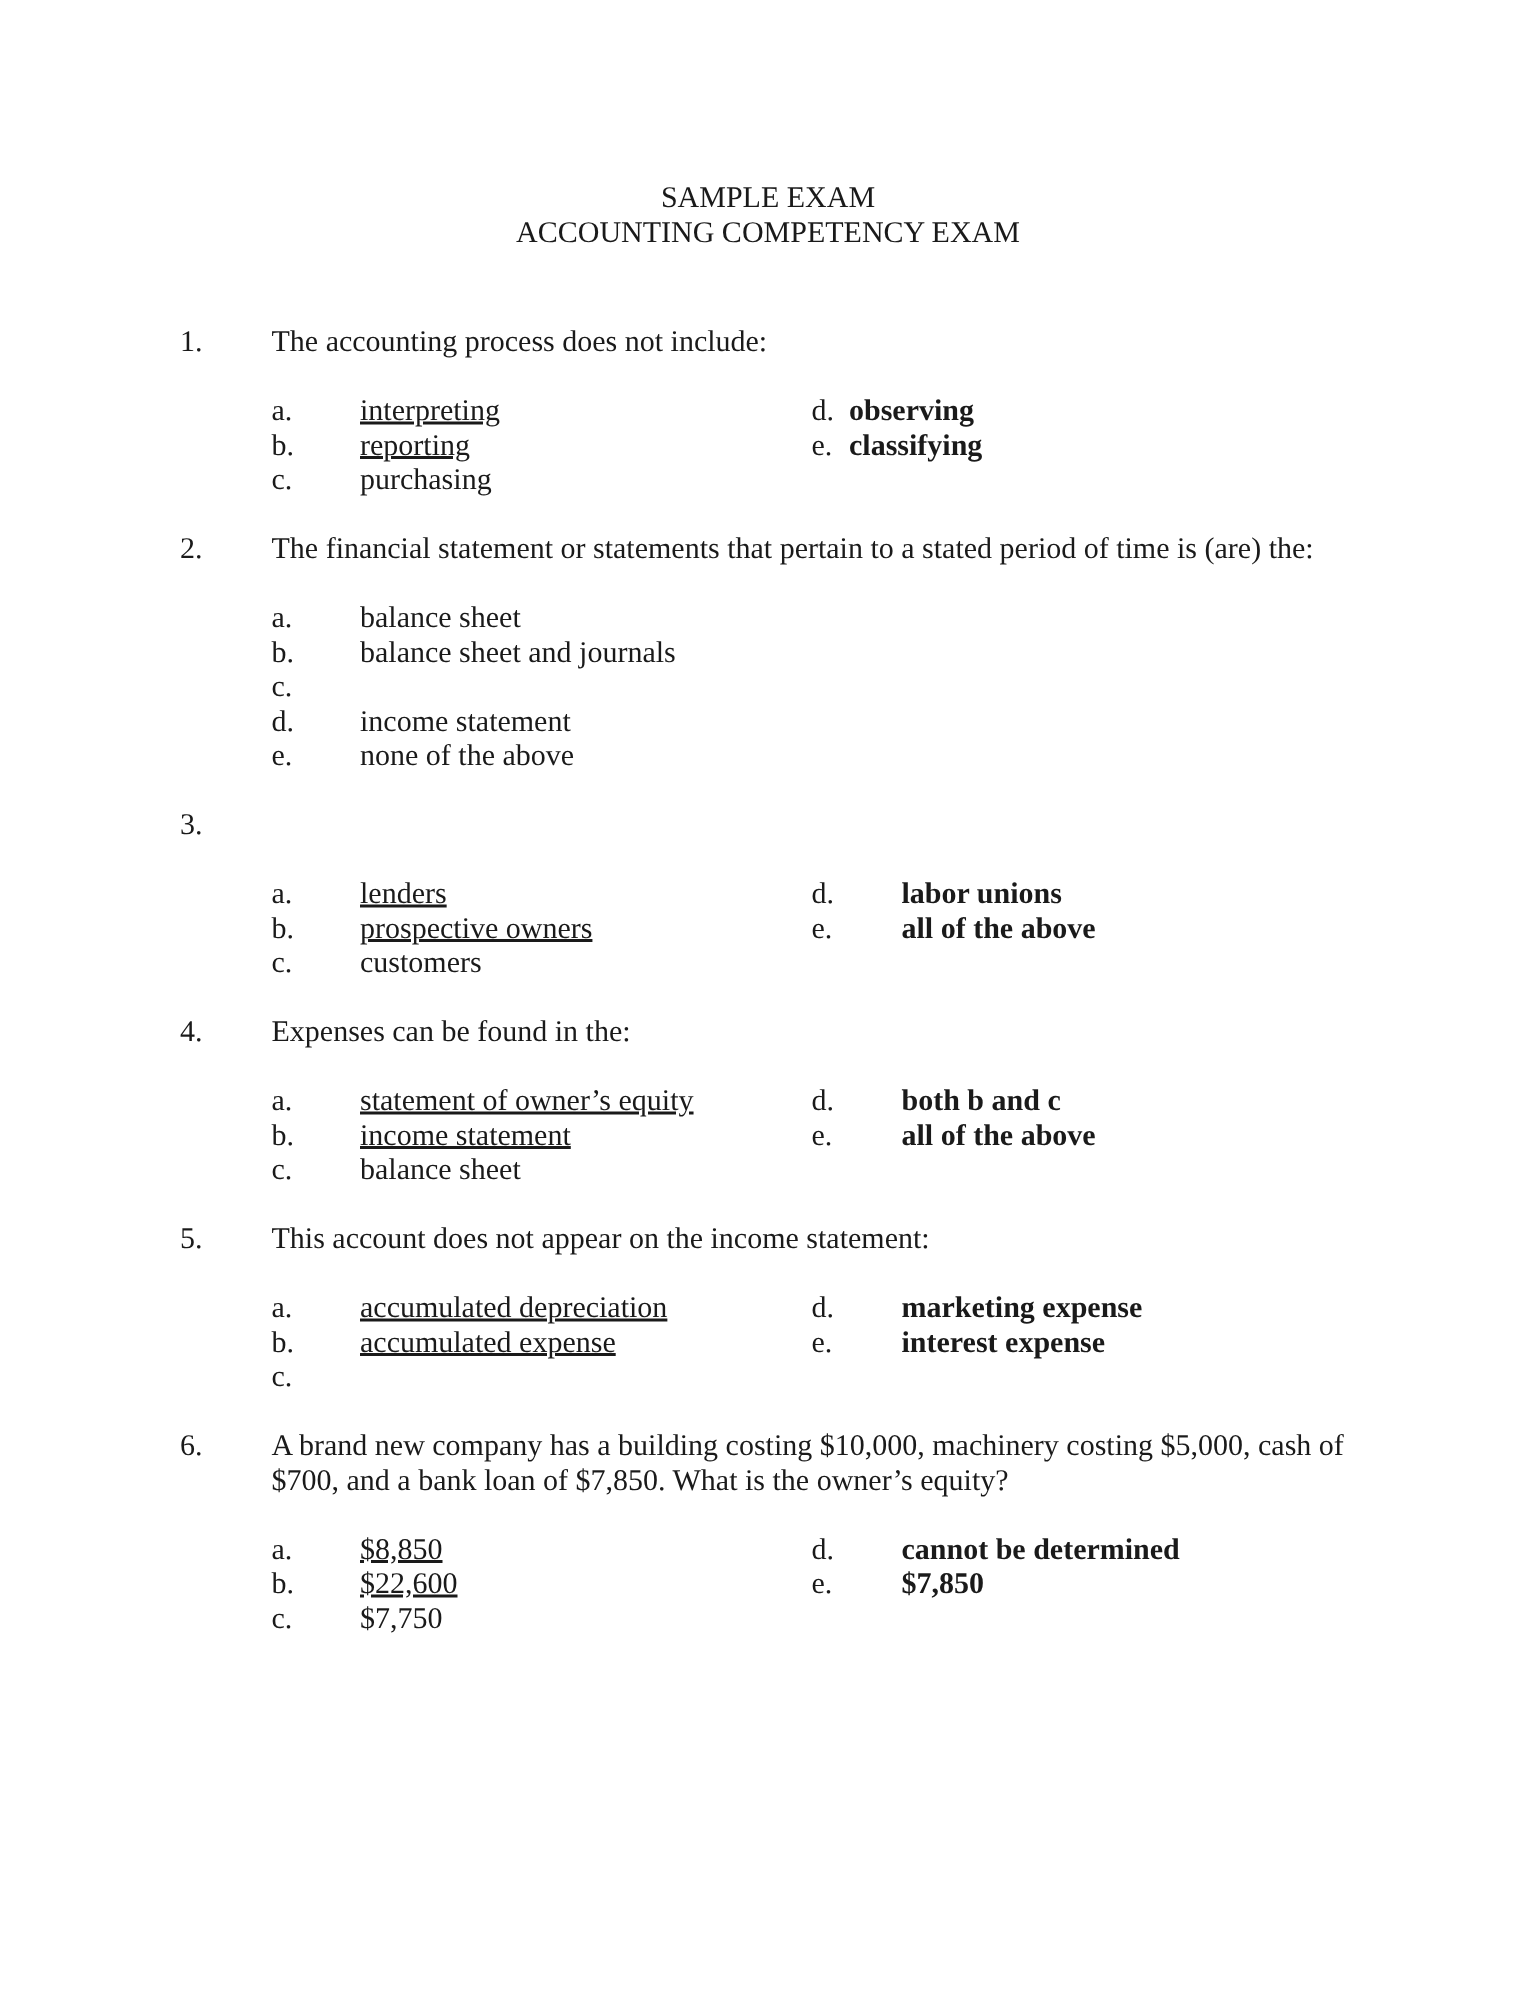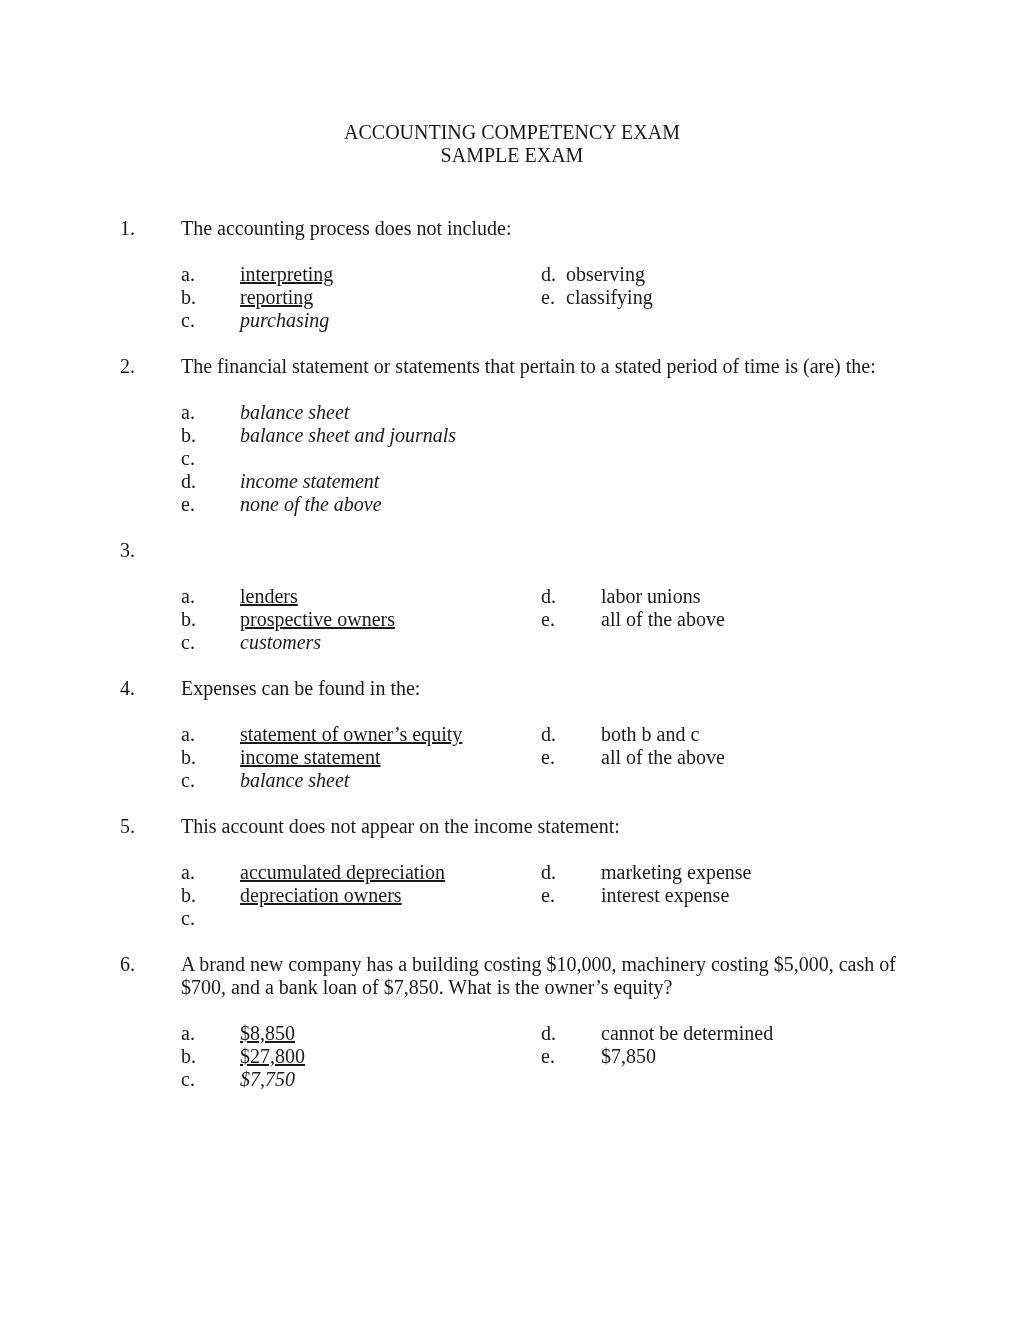--- a/index.html
+++ b/index.html
@@ -17,33 +17,33 @@
   .title-block { padding-top: 121px; text-align: center; }
   .q { margin-top: 23px; }
   .q.first { margin-top: 50px; }
   .q-row { display: flex; padding-left: 120px; }
   .q-num { flex: none; width: 61px; }
   .q-text { flex: none; max-width: 745px; }
   .opts { margin-top: 23px; }
   .opt-row { display: flex; padding-left: 181px; height: 23px; }
   .l1 { flex: none; width: 59px; }
   .t1 { flex: none; width: 301px; white-space: nowrap; text-decoration: underline; }
-  .t-solo { flex: 1; white-space: nowrap; font-style: italic; }
+  .t-solo { flex: 1; white-space: nowrap; }
   .l2 { flex: none; width: 60px; }
   .l2.tight { width: 25px; }
-  .t2 { flex: none; white-space: nowrap; }
+  .t2 { flex: none; white-space: nowrap; font-weight: bold; }
 </style>
 </head>
 <body>
 
 <div class="page">
 
   <div class="title-block">
+    <div>SAMPLE EXAM</div>
     <div>ACCOUNTING COMPETENCY EXAM</div>
-    <div>SAMPLE EXAM</div>
   </div>
 
   <section class="q first">
     <div class="q-row">
       <span class="q-num">1.</span>
       <span class="q-text">The accounting process does not include:</span>
     </div>
     <div class="opts">
       <div class="opt-row">
         <span class="l1">a.</span>
@@ -148,21 +148,21 @@
     </div>
     <div class="opts">
       <div class="opt-row">
         <span class="l1">a.</span>
         <span class="t1">accumulated depreciation</span>
         <span class="l2">d.</span>
         <span class="t2">marketing expense</span>
       </div>
       <div class="opt-row">
         <span class="l1">b.</span>
-        <span class="t1">depreciation owners</span>
+        <span class="t1">accumulated expense</span>
         <span class="l2">e.</span>
         <span class="t2">interest expense</span>
       </div>
       <div class="opt-row">
         <span class="l1">c.</span>
       </div>
     </div>
   </section>
 
   <section class="q">
@@ -172,21 +172,21 @@
     </div>
     <div class="opts">
       <div class="opt-row">
         <span class="l1">a.</span>
         <span class="t1">$8,850</span>
         <span class="l2">d.</span>
         <span class="t2">cannot be determined</span>
       </div>
       <div class="opt-row">
         <span class="l1">b.</span>
-        <span class="t1">$27,800</span>
+        <span class="t1">$22,600</span>
         <span class="l2">e.</span>
         <span class="t2">$7,850</span>
       </div>
       <div class="opt-row">
         <span class="l1">c.</span>
         <span class="t-solo">$7,750</span>
       </div>
     </div>
   </section>
 

